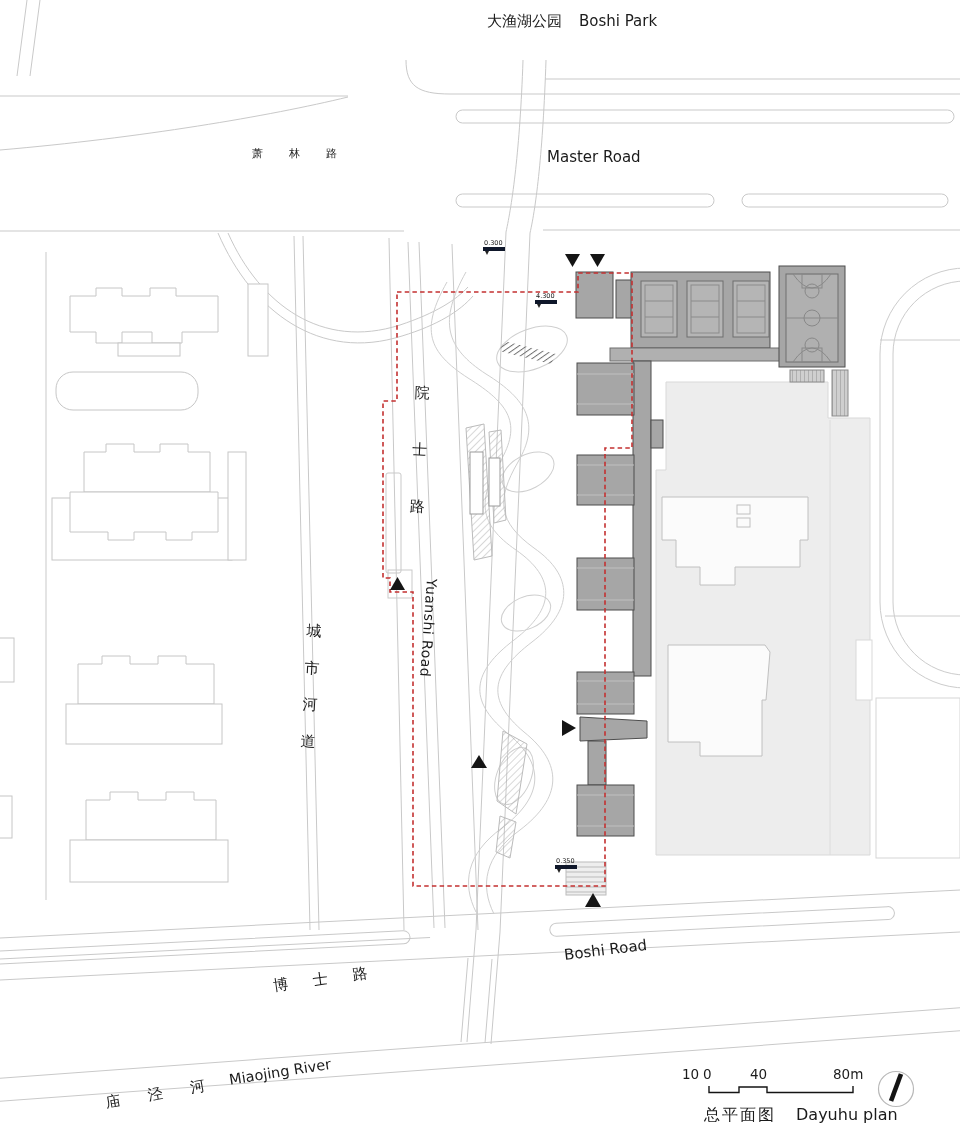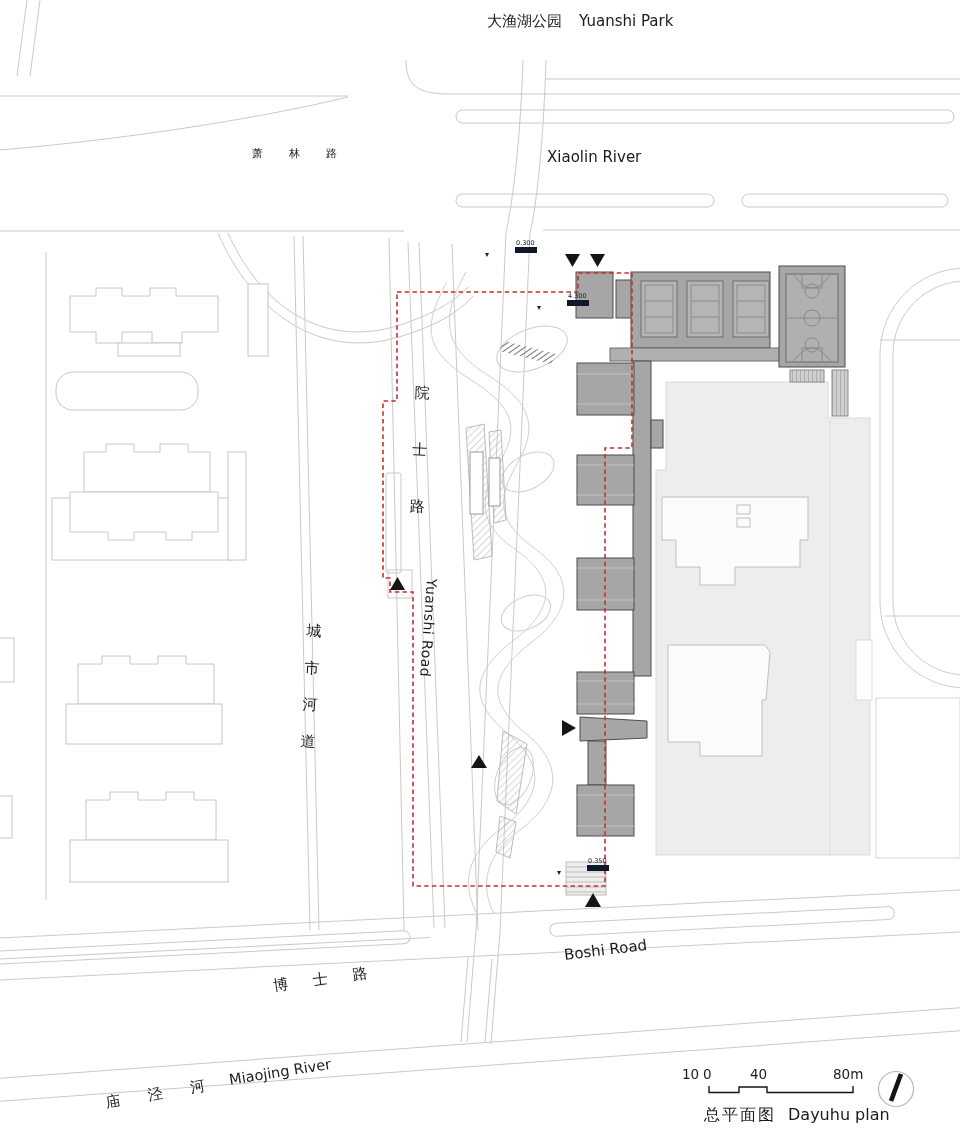--- a/index.html
+++ b/index.html
@@ -8,25 +8,25 @@
     font-family:"DejaVu Sans","Liberation Sans",sans-serif;color:#1b1b1b;padding-left:10px;
   }
   #plan svg{position:absolute;left:0;top:0;}
   .lbl{position:absolute;white-space:nowrap;color:#1b1b1b;}
   .cn{letter-spacing:26px;}
   .vert{writing-mode:vertical-rl;text-orientation:upright;}
   .vert-en{writing-mode:vertical-rl;}
   .tilt{transform-origin:0 0;}
   .row{display:flex;align-items:baseline;}
   .elev{position:absolute;font-size:6.5px;line-height:7px;color:#222;}
-  .elev .ev{display:inline-block;border-bottom:6px solid #0f172a;padding:0 2px 0 1px;margin-left:32px;}
+  .elev .ev{display:inline-block;border-bottom:4px solid #0f172a;padding:0 2px 0 1px;}
   .elev .etri{display:block;width:0;height:0;border-left:2.5px solid transparent;
     border-right:2.5px solid transparent;border-top:4px solid #222;margin-left:2px;}
   .ticks span{position:absolute;font-size:13.5px;}
-  #title-row{position:absolute;left:704px;top:1105px;font-size:16px;display:flex;gap:12px;}
+  #title-row{position:absolute;left:704px;top:1105px;font-size:16px;display:flex;gap:20px;}
   #title-row .t-cn{letter-spacing:2px;}
 </style>
 </head>
 <body>
 
 <div id="plan">
 
 <svg width="960" height="1143" viewBox="0 0 960 1143">
   <defs>
     <pattern id="hatch" width="5" height="5" patternUnits="userSpaceOnUse" patternTransform="rotate(45)">
@@ -215,25 +215,25 @@
   </g>
 
   <g>
     <circle cx="896" cy="1089" r="17.5" fill="none" stroke="#b8b8b8" stroke-width="1.2"></circle>
     <path d="M891,1101 L901,1074" stroke="#141414" stroke-width="4.6"></path>
   </g>
 </svg>
 
 <div class="lbl row" style="left:487px;top:12px;font-size:15px;gap:17px;">
   <span>大渔湖公园</span>
-  <span>Yuanshi Park</span>
+  <span>Boshi Park</span>
 </div>
 
 <div class="lbl cn" style="left:252px;top:146px;font-size:11px;">萧林路</div>
-<div class="lbl" style="left:547px;top:148px;font-size:15px;">Xiaolin River</div>
+<div class="lbl" style="left:547px;top:148px;font-size:15px;">Master Road</div>
 
 <div class="lbl vert tilt" style="left:413px;top:372px;font-size:15px;letter-spacing:57px;transform:rotate(2.5deg);">院士路</div>
 <div class="lbl vert-en tilt" style="left:424px;top:578px;font-size:14px;letter-spacing:0.5px;transform:rotate(4deg);">Yuanshi Road</div>
 
 <div class="lbl vert tilt" style="left:305px;top:610px;font-size:15px;letter-spacing:37px;transform:rotate(3deg);">城市河道</div>
 
 <div class="lbl tilt" style="left:272px;top:977px;font-size:15px;letter-spacing:25px;transform:rotate(-8deg);">博士路</div>
 <div class="lbl tilt" style="left:563px;top:946px;font-size:15px;transform:rotate(-7deg);">Boshi Road</div>
 
 <div class="lbl tilt" style="left:104px;top:1094px;font-size:15px;letter-spacing:28px;transform:rotate(-10deg);">庙泾河</div>

